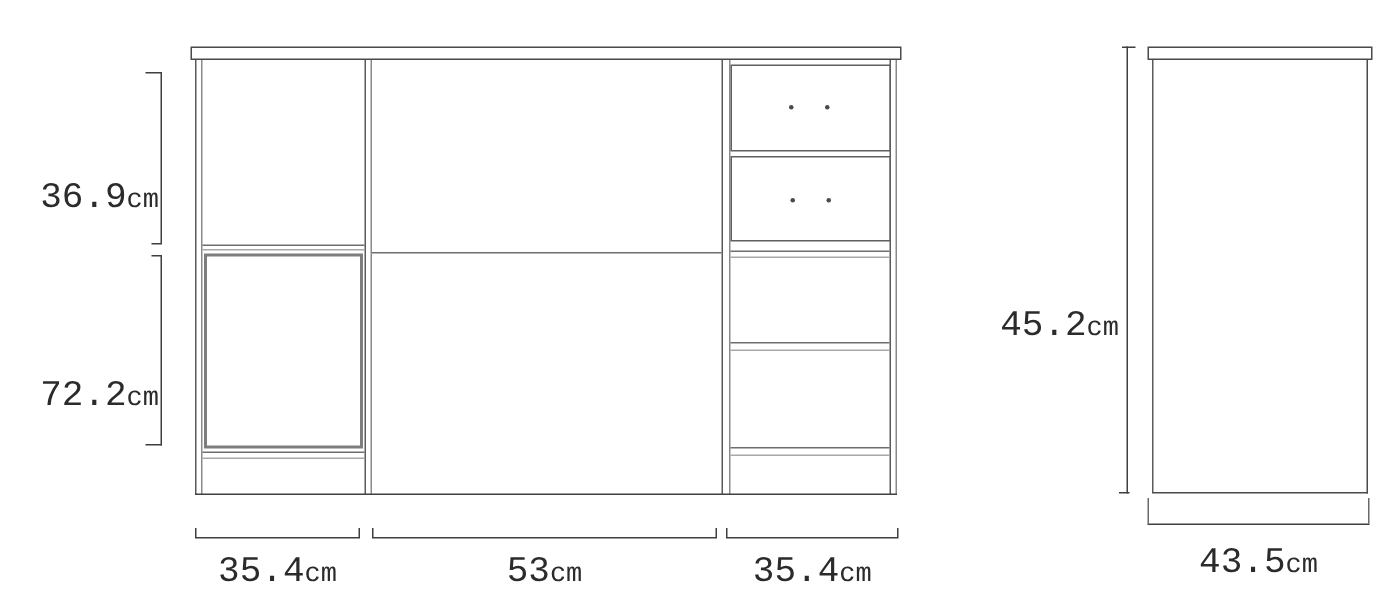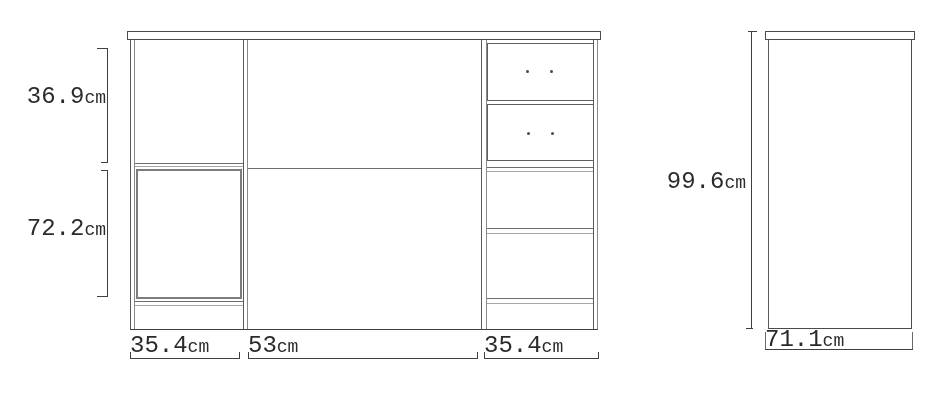--- a/index.html
+++ b/index.html
@@ -13,23 +13,23 @@
   .vline{position:absolute;border-left:1.5px solid #3f3f3f;}
   .vline.mid{border-left-width:1.2px;border-left-color:#6a6a6a;}
   .hline{position:absolute;border-top:1.5px solid #3f3f3f;}
   .hline.thin{border-top-width:1.2px;border-top-color:#6e6e6e;}
   .hline.light{border-top-width:1px;border-top-color:#a8a8a8;}
   .door{position:absolute;border:2px solid #7d7d7d;box-sizing:border-box;}
   .drawer{position:absolute;border:1.5px solid #5f5f5f;box-sizing:border-box;}
   .knob{position:absolute;width:3px;height:3px;border-radius:50%;background:#4a4a4a;}
   .side-body{position:absolute;box-sizing:border-box;
     border-left:1.2px solid #5a5a5a;border-right:1.5px solid #4a4a4a;border-bottom:1.5px solid #4a4a4a;}
-  .dim-label{position:absolute;font-size:24px;line-height:24px;color:#2b2b2b;white-space:nowrap;}
+  .dim-label{position:absolute;font-size:24px;line-height:24px;color:#2b2b2b;white-space:nowrap;margin-top:36px;}
   .dim-label .unit{font-size:18px;}
-  .ta-c{text-align:left;}
+  .ta-c{text-align:center;}
   .ta-r{text-align:right;}
 </style>
 </head>
 <body>
 
 <div class="canvas">
 
   <div>
 
     <div class="panel" style="left:127px;top:31px;width:474px;height:9px;"></div>
@@ -104,24 +104,24 @@
   </div>
 
   <div>
     <div class="panel" style="left:765px;top:31px;width:150px;height:9px;"></div>
     <div class="side-body" style="left:768px;top:40px;width:144px;height:289px;"></div>
 
     <div class="vline" style="left:751px;top:31px;height:298px;"></div>
     <div class="hline" style="left:748px;top:31px;width:9px;"></div>
     <div class="hline" style="left:746px;top:328px;width:7px;"></div>
     <div class="dim-label ta-r" style="left:655px;top:170px;width:91px;">
-      <span>99.6</span><span class="unit">cm</span>
+      <span>45.2</span><span class="unit">cm</span>
     </div>
 
     <div class="vline mid" style="left:765px;top:332px;height:17px;"></div>
     <div class="vline mid" style="left:912px;top:332px;height:17px;"></div>
     <div class="hline" style="left:765px;top:349px;width:148px;"></div>
     <div class="dim-label ta-c" style="left:765px;top:328px;width:148px;">
-      <span>71.1</span><span class="unit">cm</span>
+      <span>43.5</span><span class="unit">cm</span>
     </div>
   </div>
 
 </div>
 
 </body></html>

